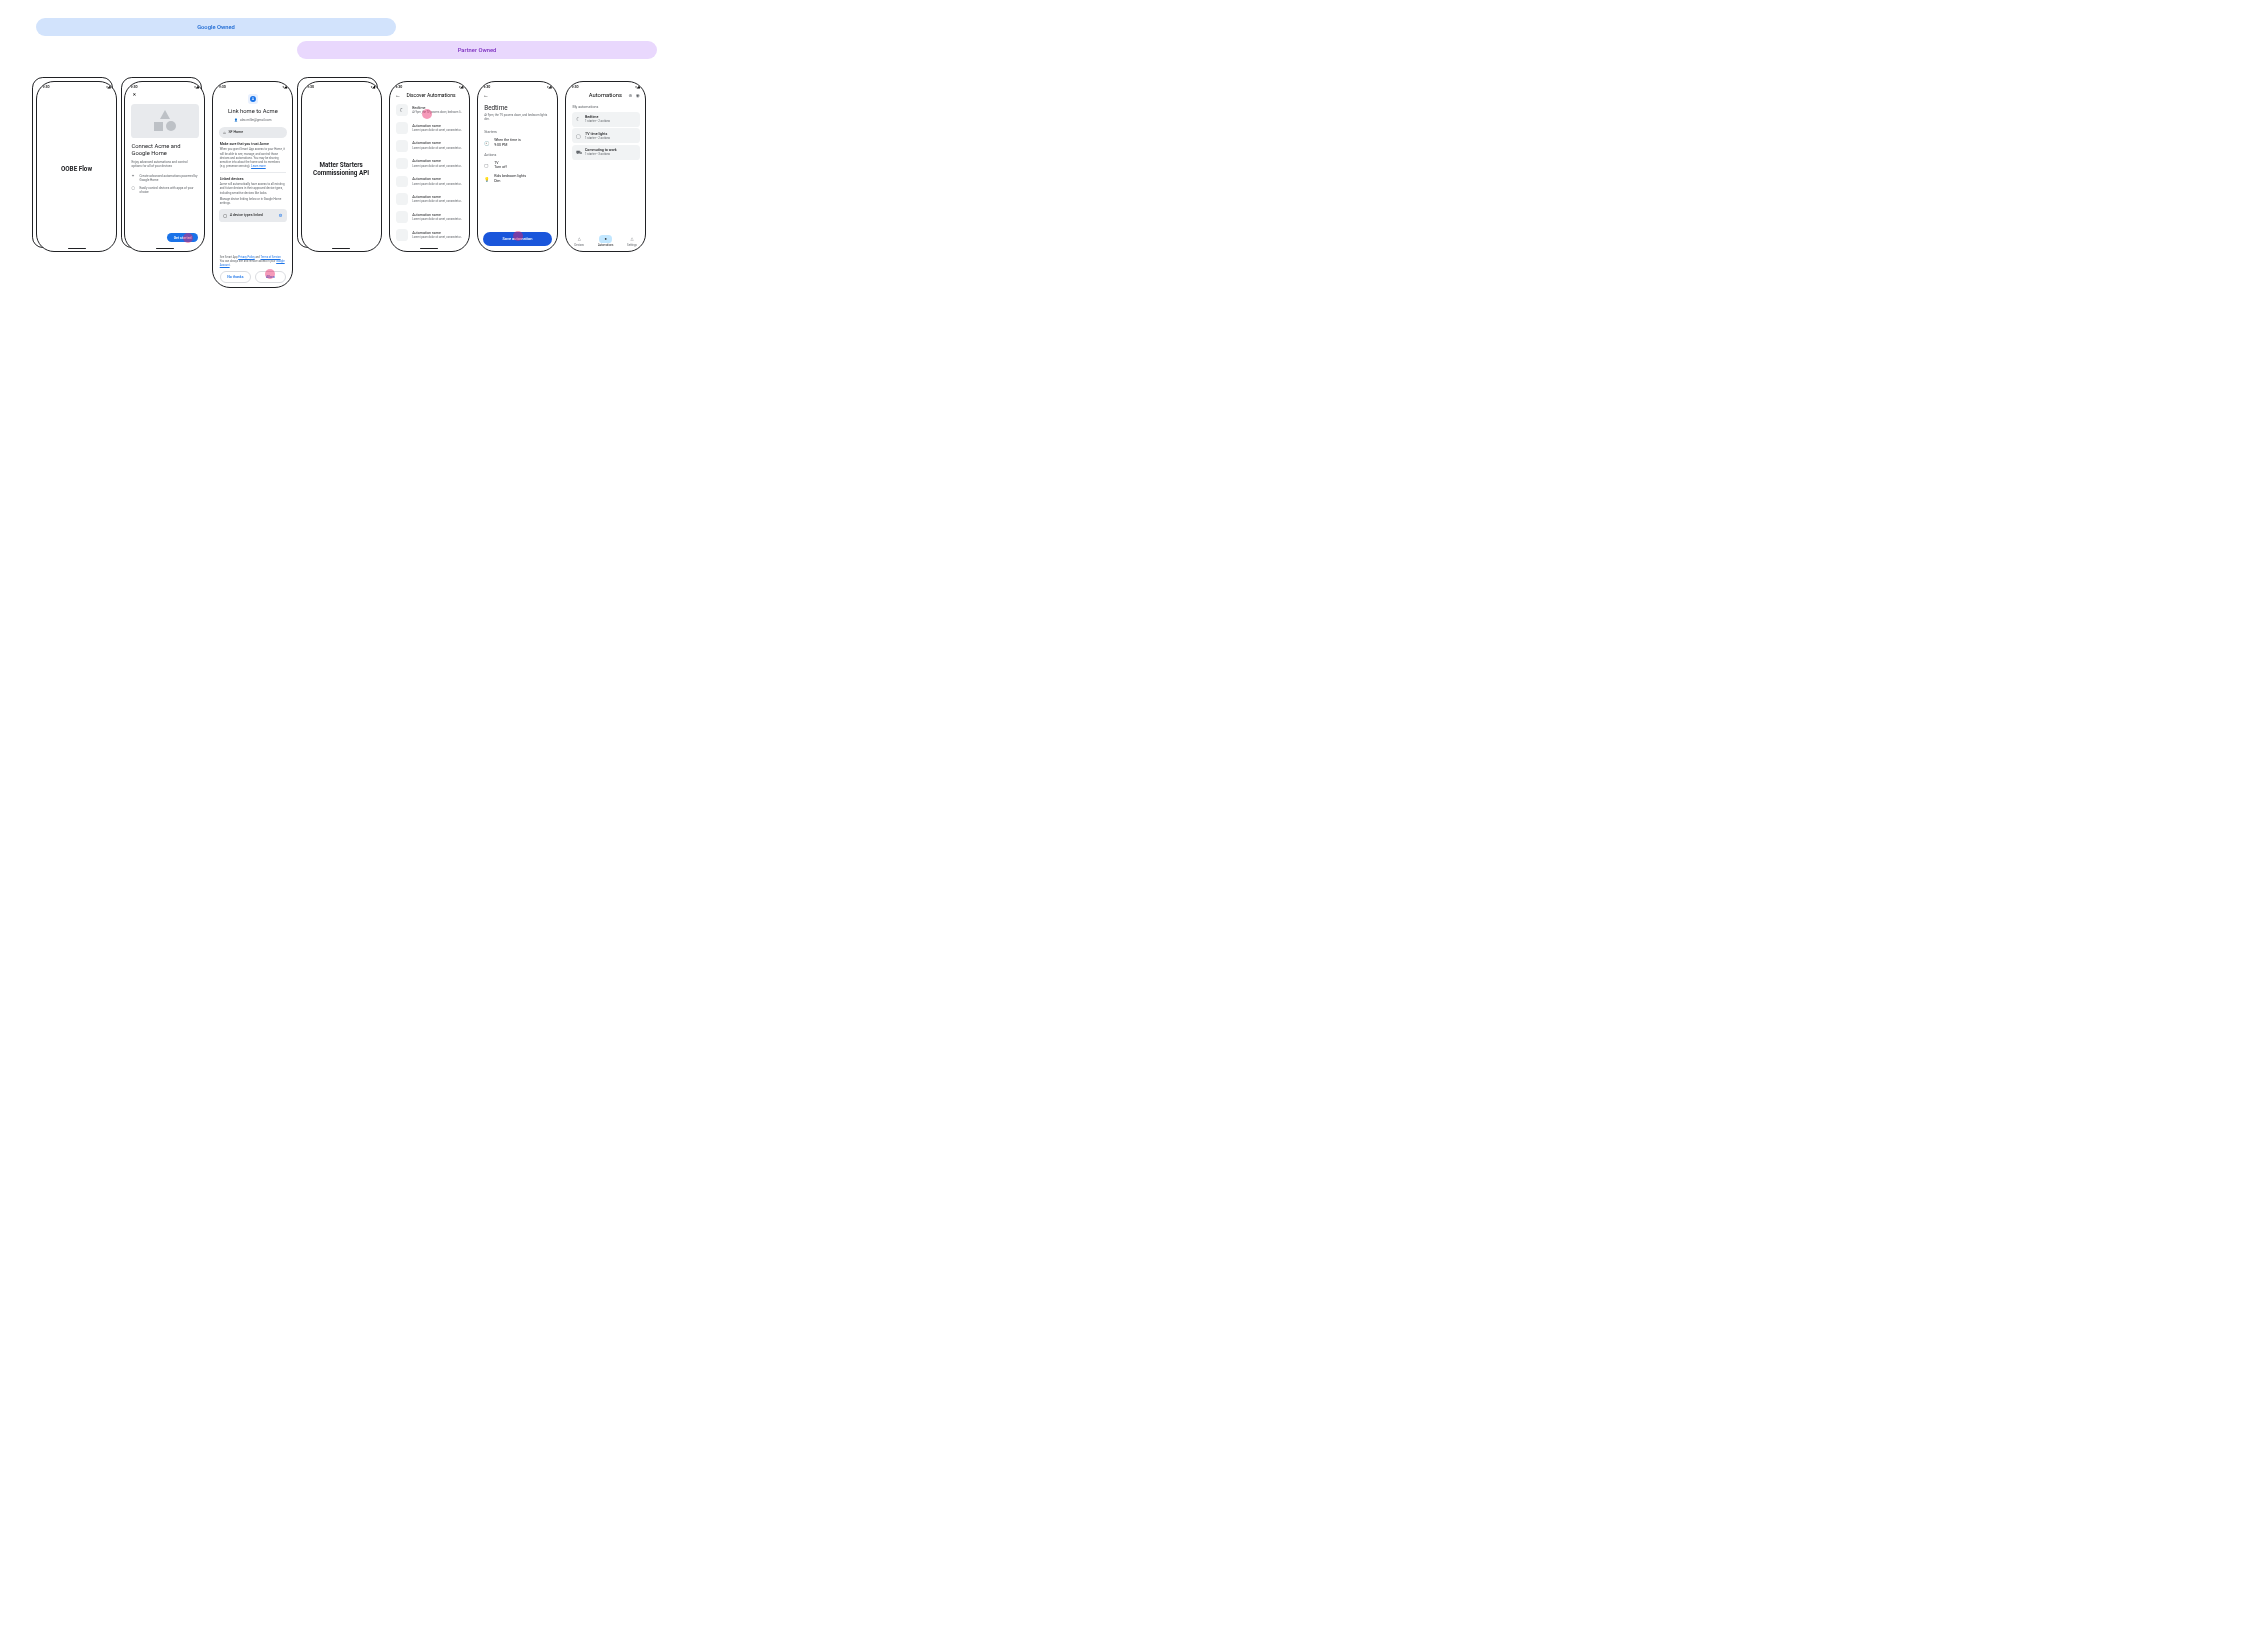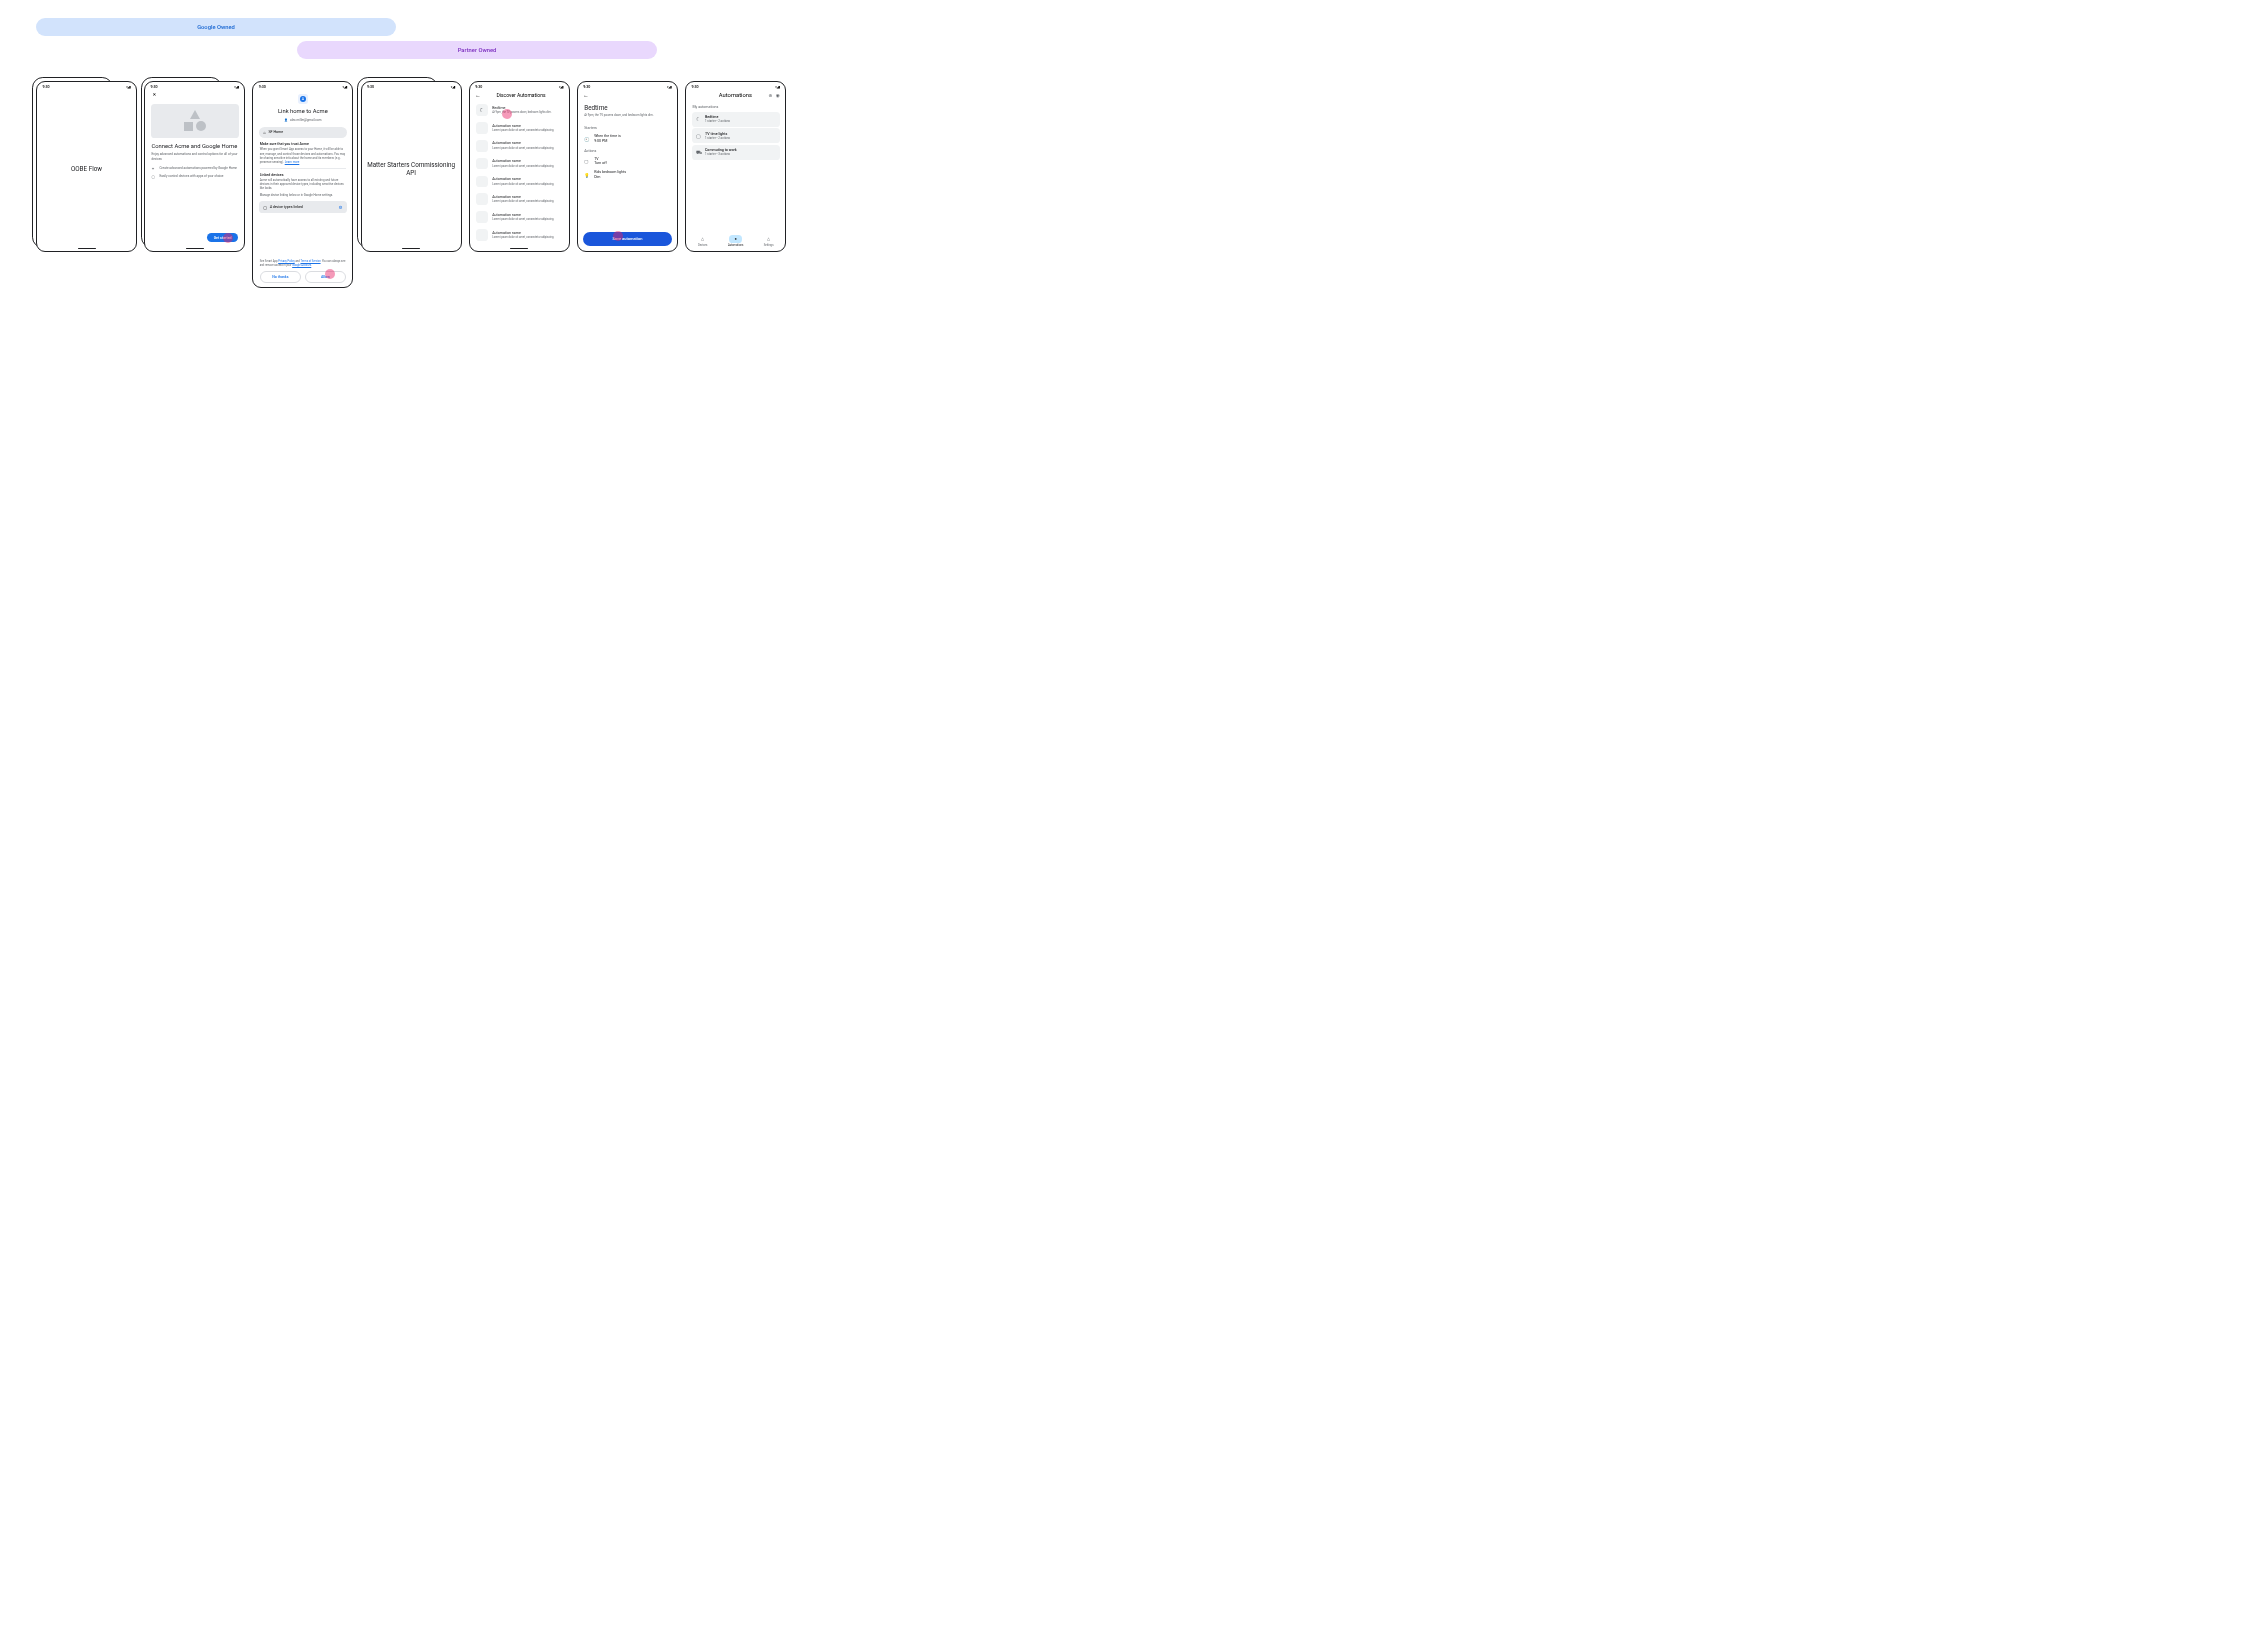--- a/index.html
+++ b/index.html
@@ -4,27 +4,27 @@
 <style>
 *{box-sizing:border-box;margin:0;padding:0;font-family:'Roboto',-apple-system,BlinkMacSystemFont,sans-serif;-webkit-font-smoothing:antialiased}
 body{background:#fff;padding:18px;min-width:684px}
 .banners{position:relative;height:54px;margin-bottom:9px}
 .banner{position:absolute;height:18px;border-radius:9px;display:flex;align-items:center;justify-content:center;font-size:5.8px;font-weight:500}
 .banner-google{background:#d2e3fc;color:#1967d2;left:18px;width:360px;top:0}
 .banner-partner{background:#e9d8fd;color:#7b2cbf;left:279px;width:360px;top:22.5px}
 .phones{display:flex;gap:7.2px;align-items:flex-start;padding-left:18px}
 .stack{position:relative}
 .phone-back{position:absolute;top:-3.6px;left:-3.6px;width:81px;height:171px;border:1.3px solid #202124;border-radius:10.8px;background:#fff}
-.phone{position:relative;width:101px;border:1.3px solid #202124;border-radius:9px;background:#fff;overflow:hidden;display:flex;flex-direction:column}
+.phone{position:relative;width:81px;border:1.3px solid #202124;border-radius:18px;background:#fff;overflow:hidden;display:flex;flex-direction:column}
 .phone-380{height:171px}
 .phone-460{height:207px}
 .status{display:flex;justify-content:space-between;align-items:center;padding:2.7px 5.4px 1.8px;font-size:3.6px;font-weight:500;flex-shrink:0}
 .sig{font-size:3.1px;letter-spacing:-0.4px}
 .content{flex:1;overflow:hidden;display:flex;flex-direction:column}
-.center-label{flex:1;display:flex;align-items:center;justify-content:center;font-size:6.3px;font-weight:400;color:#202124;text-align:center;padding:0 5.4px}
+.center-label{flex:1;display:flex;align-items:center;justify-content:center;font-size:6.3px;font-weight:700;color:#202124;text-align:center;padding:0 5.4px}
 .gesture{width:18px;height:1.1px;background:#202124;border-radius:0.9px;margin:0 auto 2.2px;flex-shrink:0}
 .hdr{display:flex;align-items:center;padding:1.8px 5.4px 2.7px;font-size:3.1px;flex-shrink:0}
 .hdr .back{margin-right:3.6px;font-size:5.4px}
 .hdr .title{flex:1;text-align:center;font-size:5px;font-weight:400}
 .close{font-size:4.5px;padding:0 1.8px}
 .img-ph{margin:3.6px 5.4px;height:34px;background:#e8eaed;border-radius:3.6px;display:flex;align-items:center;justify-content:center;gap:1.8px}
 .shape{background:#bdc1c6}
 .tri{width:0;height:0;border-left:5.4px solid transparent;border-right:5.4px solid transparent;border-bottom:9px solid #bdc1c6;background:none}
 .sq{width:9px;height:9px}
 .cir{width:10px;height:10px;border-radius:50%}

